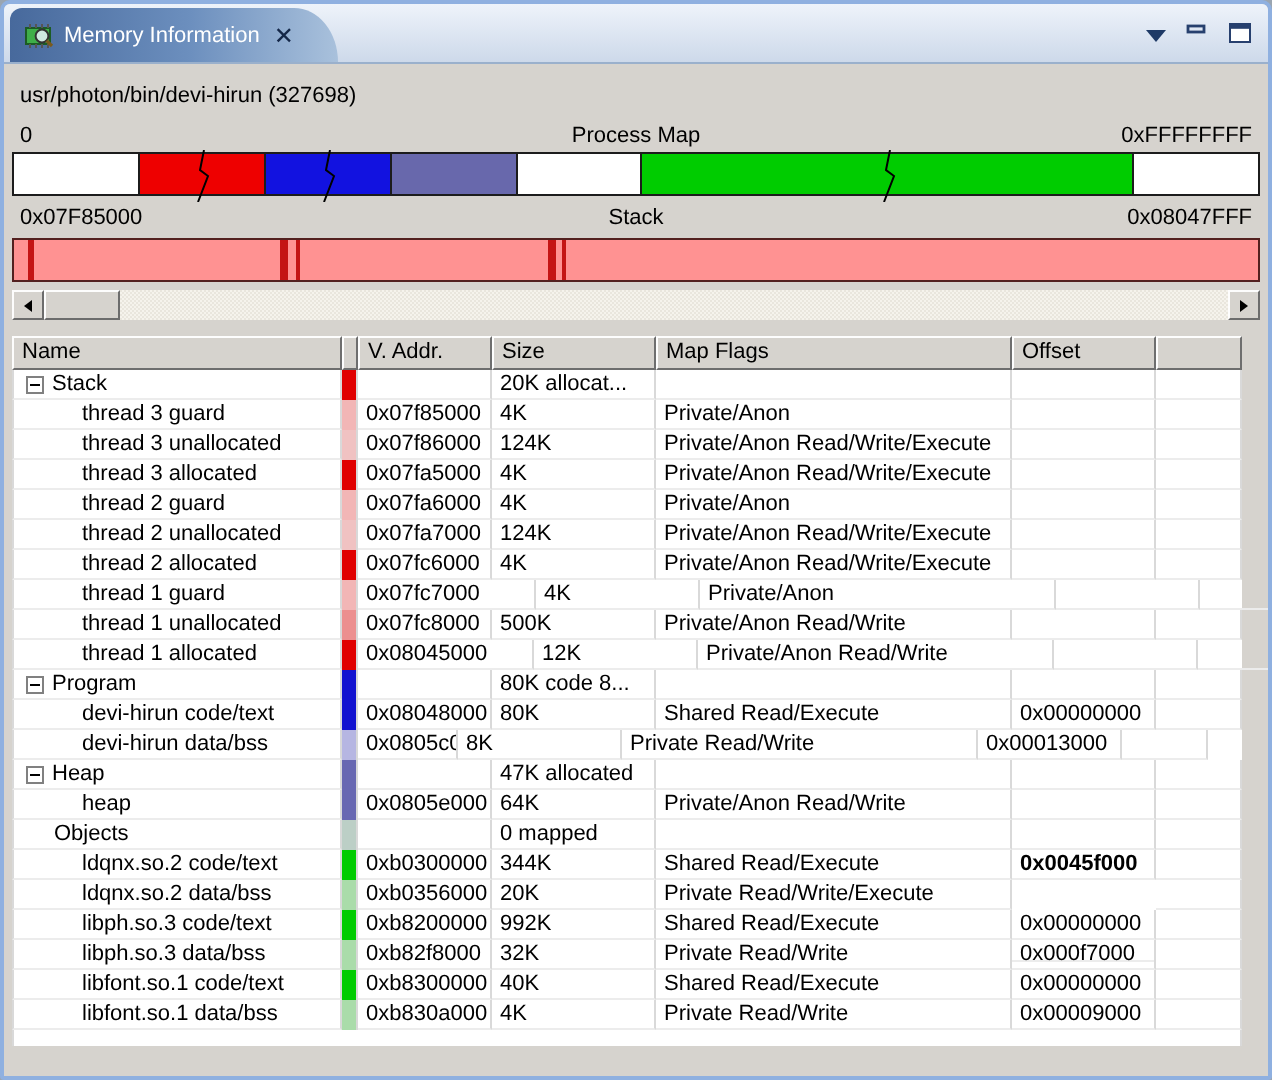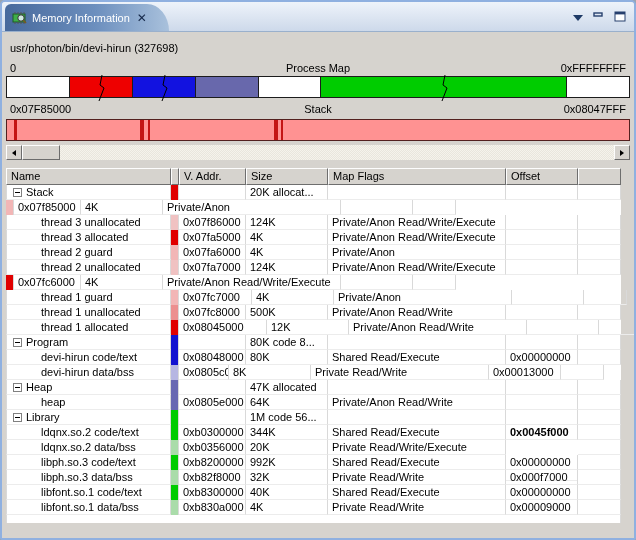--- a/index.html
+++ b/index.html
@@ -183,20 +183,25 @@
               </div>
             </div>
             <div class="td swatch" style="width: 8px; background: rgb(224, 0, 0);"></div>
             <div class="td" style="width: 67px;"></div>
             <div class="td" style="width: 82px;">20K allocat...</div>
             <div class="td" style="width: 178px;"></div>
             <div class="td" style="width: 72px;"></div>
             <div class="td" style="width: 43px;"></div>
           </div>
           <div class="tr">
+            <div class="td first namecell" style="width: 165px; padding: 0px;">
+              <div class="namecell indent1">
+                <span>thread 3 guard</span>
+              </div>
+            </div>
             <div class="td swatch" style="width: 8px; background: rgb(242, 182, 182);"></div>
             <div class="td" style="width: 67px;">0x07f85000</div>
             <div class="td" style="width: 82px;">4K</div>
             <div class="td" style="width: 178px;">Private/Anon</div>
             <div class="td" style="width: 72px;"></div>
             <div class="td" style="width: 43px;"></div>
           </div>
           <div class="tr">
             <div class="td first namecell" style="width: 165px; padding: 0px;">
               <div class="namecell indent1">
@@ -243,35 +248,40 @@
               </div>
             </div>
             <div class="td swatch" style="width: 8px; background: rgb(240, 194, 194);"></div>
             <div class="td" style="width: 67px;">0x07fa7000</div>
             <div class="td" style="width: 82px;">124K</div>
             <div class="td" style="width: 178px;">Private/Anon Read/Write/Execute</div>
             <div class="td" style="width: 72px;"></div>
             <div class="td" style="width: 43px;"></div>
           </div>
           <div class="tr">
+            <div class="td first namecell" style="width: 165px; padding: 0px;">
+              <div class="namecell indent1">
+                <span>thread 2 allocated</span>
+              </div>
+            </div>
             <div class="td swatch" style="width: 8px; background: rgb(224, 0, 0);"></div>
             <div class="td" style="width: 67px;">0x07fc6000</div>
             <div class="td" style="width: 82px;">4K</div>
             <div class="td" style="width: 178px;">Private/Anon Read/Write/Execute</div>
             <div class="td" style="width: 72px;"></div>
             <div class="td" style="width: 43px;"></div>
           </div>
           <div class="tr">
             <div class="td first namecell" style="width: 165px; padding: 0px;">
               <div class="namecell indent1">
                 <span>thread 1 guard</span>
               </div>
             </div>
             <div class="td swatch" style="width: 8px; background: rgb(242, 182, 182);"></div>
-            <div class="td" style="width: 73px;">0x07fc7000</div>
+            <div class="td" style="width: 89px;">0x07fc7000</div>
             <div class="td" style="width: 82px;">4K</div>
             <div class="td" style="width: 178px;">Private/Anon</div>
             <div class="td" style="width: 72px;"></div>
             <div class="td" style="width: 43px;"></div>
           </div>
           <div class="tr">
             <div class="td first namecell" style="width: 165px; padding: 0px;">
               <div class="namecell indent1">
                 <span>thread 1 unallocated</span>
               </div>
@@ -358,28 +368,27 @@
             </div>
             <div class="td swatch" style="width: 8px; background: rgb(104, 104, 178);"></div>
             <div class="td" style="width: 67px;">0x0805e000</div>
             <div class="td" style="width: 82px;">64K</div>
             <div class="td" style="width: 178px;">Private/Anon Read/Write</div>
             <div class="td" style="width: 72px;"></div>
             <div class="td" style="width: 43px;"></div>
           </div>
           <div class="tr">
             <div class="td first namecell" style="width: 165px; padding: 0px;">
-              <div class="namecell indent-group">
-                <span class="ebox"></span>
-                <span>Library</span>
-              </div>
-            </div>
-            <div class="td swatch" style="width: 8px; background: rgb(0, 204, 0);"></div>
+              <div class="namecell indent-plain">
+                <span>Objects</span>
+              </div>
+            </div>
+            <div class="td swatch" style="width: 8px; background: rgb(188, 207, 198);"></div>
             <div class="td" style="width: 67px;"></div>
-            <div class="td" style="width: 82px;">1M code 56...</div>
+            <div class="td" style="width: 82px;">0 mapped</div>
             <div class="td" style="width: 178px;"></div>
             <div class="td" style="width: 72px;"></div>
             <div class="td" style="width: 43px;"></div>
           </div>
           <div class="tr">
             <div class="td first namecell" style="width: 165px; padding: 0px;">
               <div class="namecell indent1">
                 <span>ldqnx.so.2 code/text</span>
               </div>
             </div>

